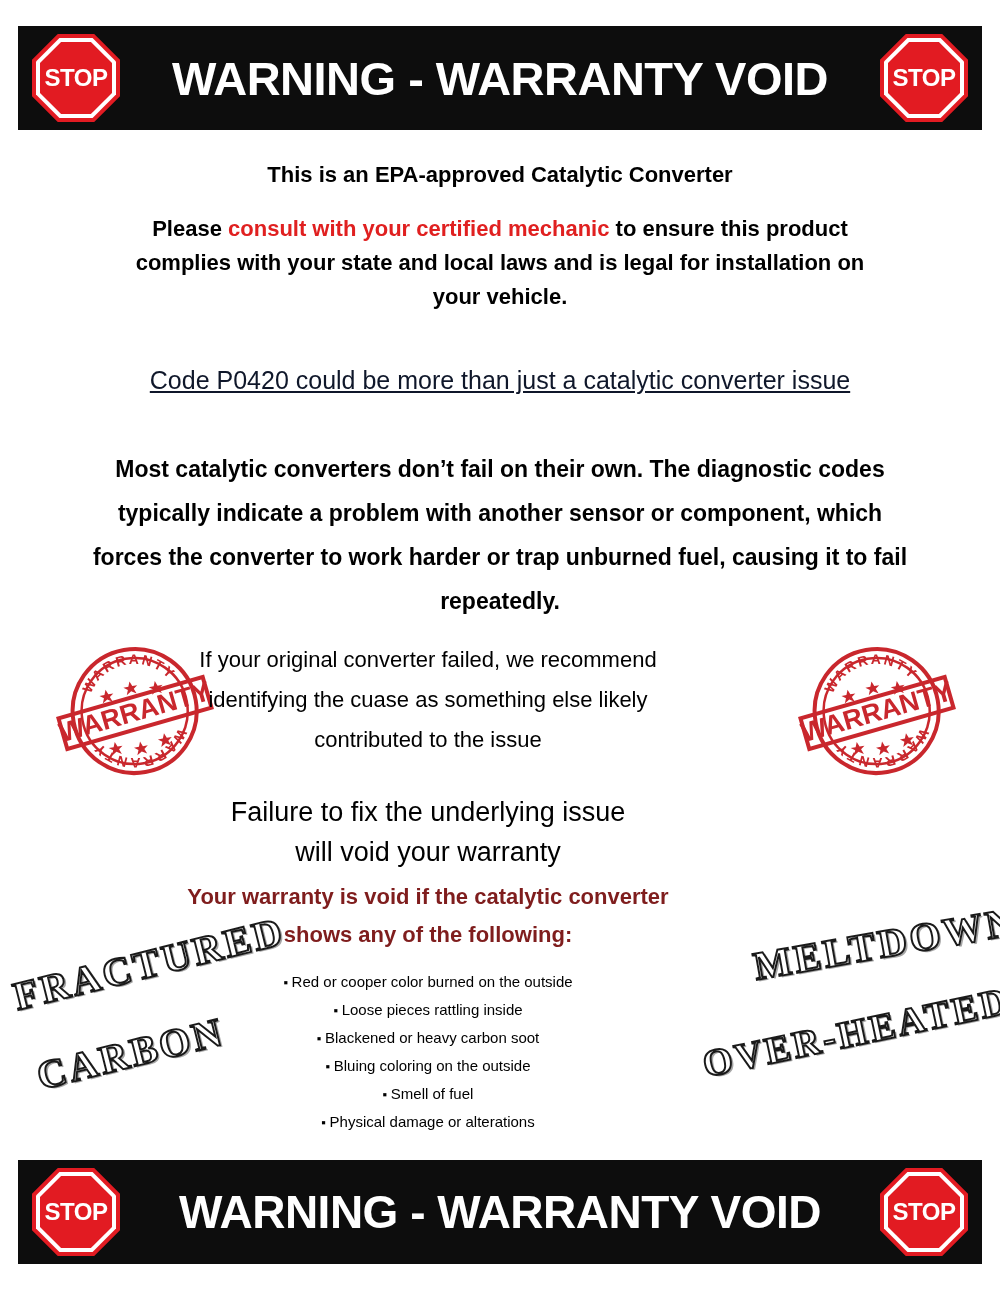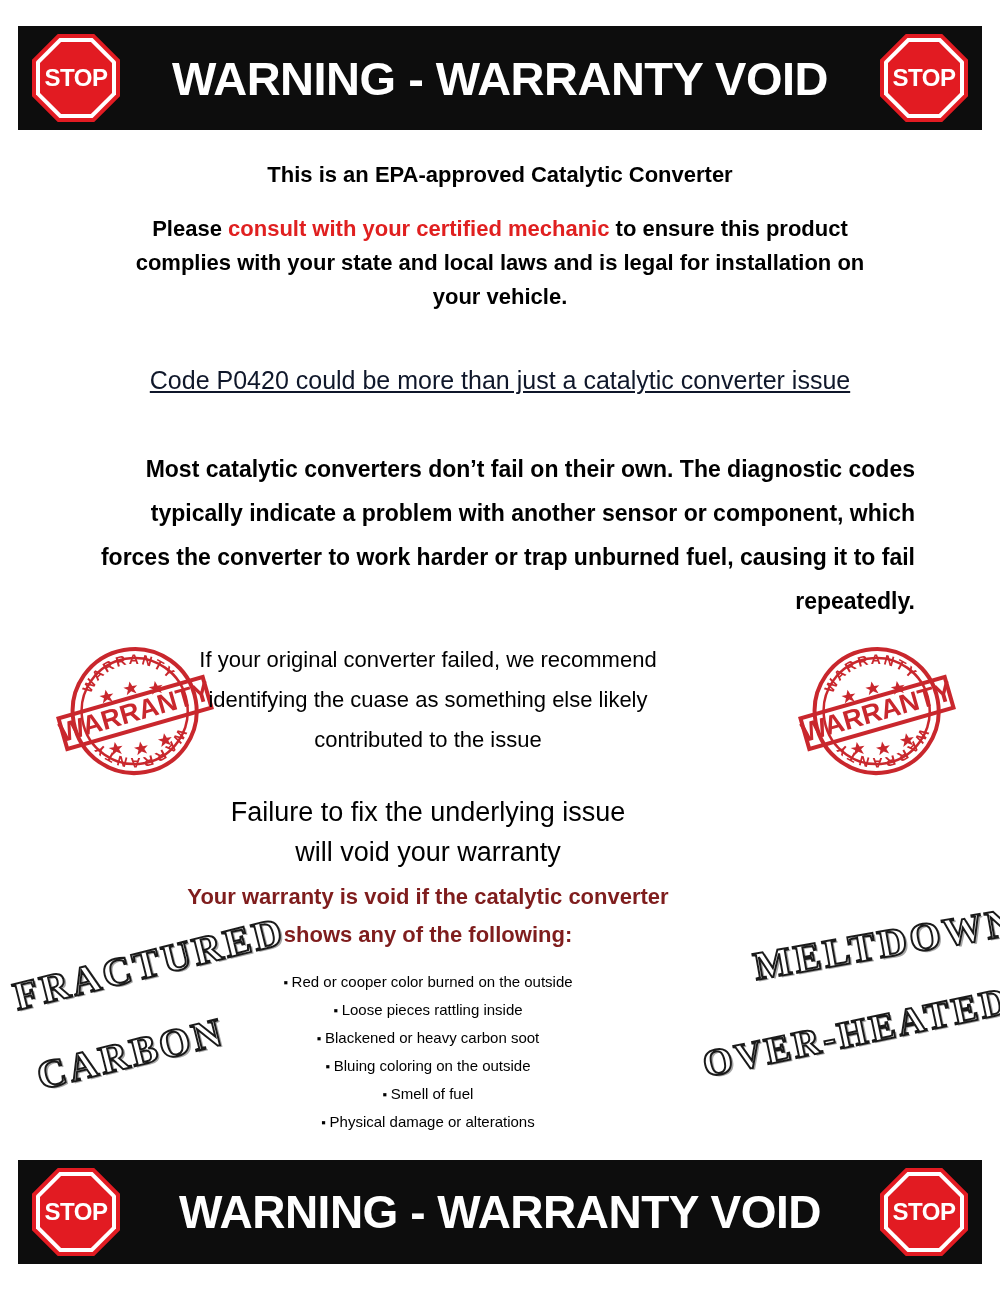--- a/index.html
+++ b/index.html
@@ -124,21 +124,21 @@
   .code-line {
     text-align: center;
     font-size: 25px;
     color: #0f172a;
     text-decoration: underline;
     margin-top: 52px;
   }
   .para-main {
     font-size: 23px;
     font-weight: bold;
-    text-align: right;
+    text-align: center;
     line-height: 44px;
     width: 830px;
     margin: 52px auto 0 auto;
   }
 
   
   .mid-block {
     position: absolute;
     top: 640px;
     left: 0;

